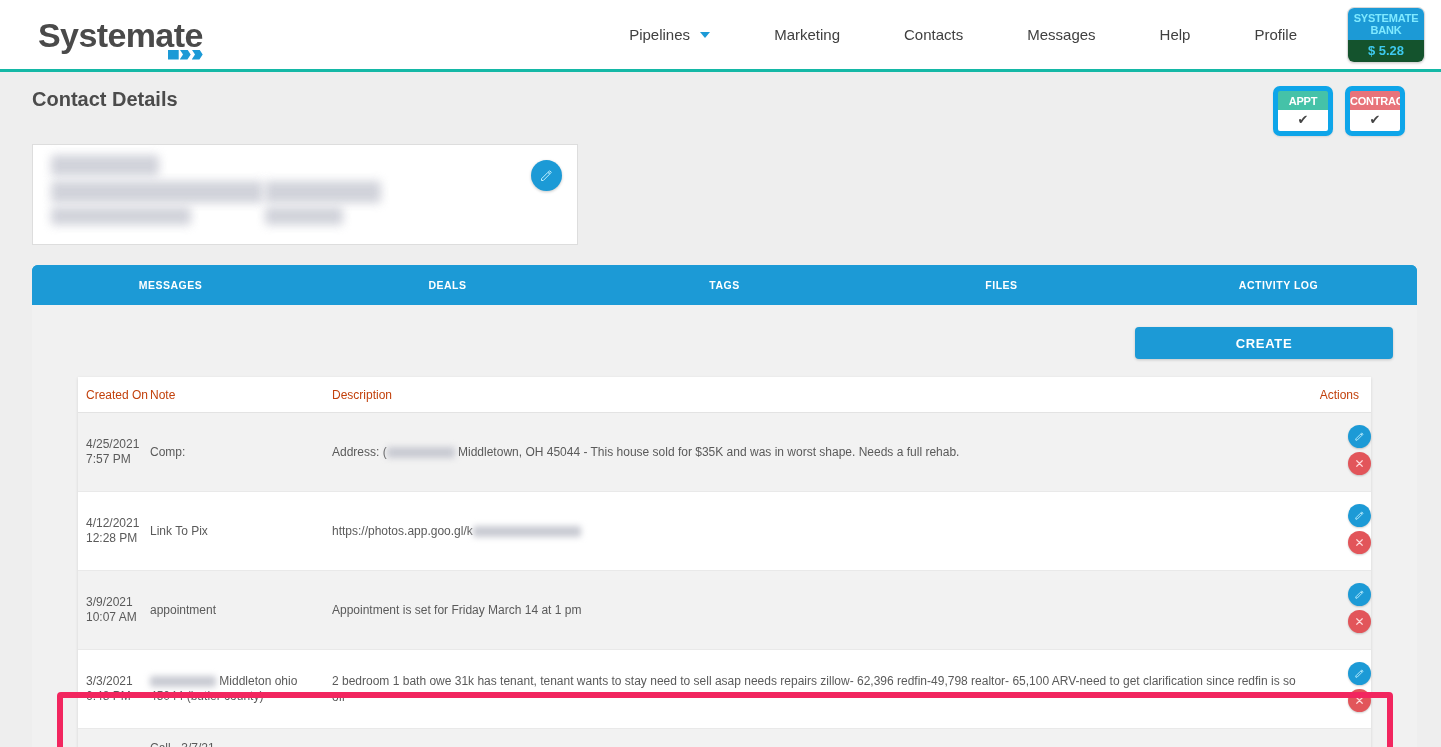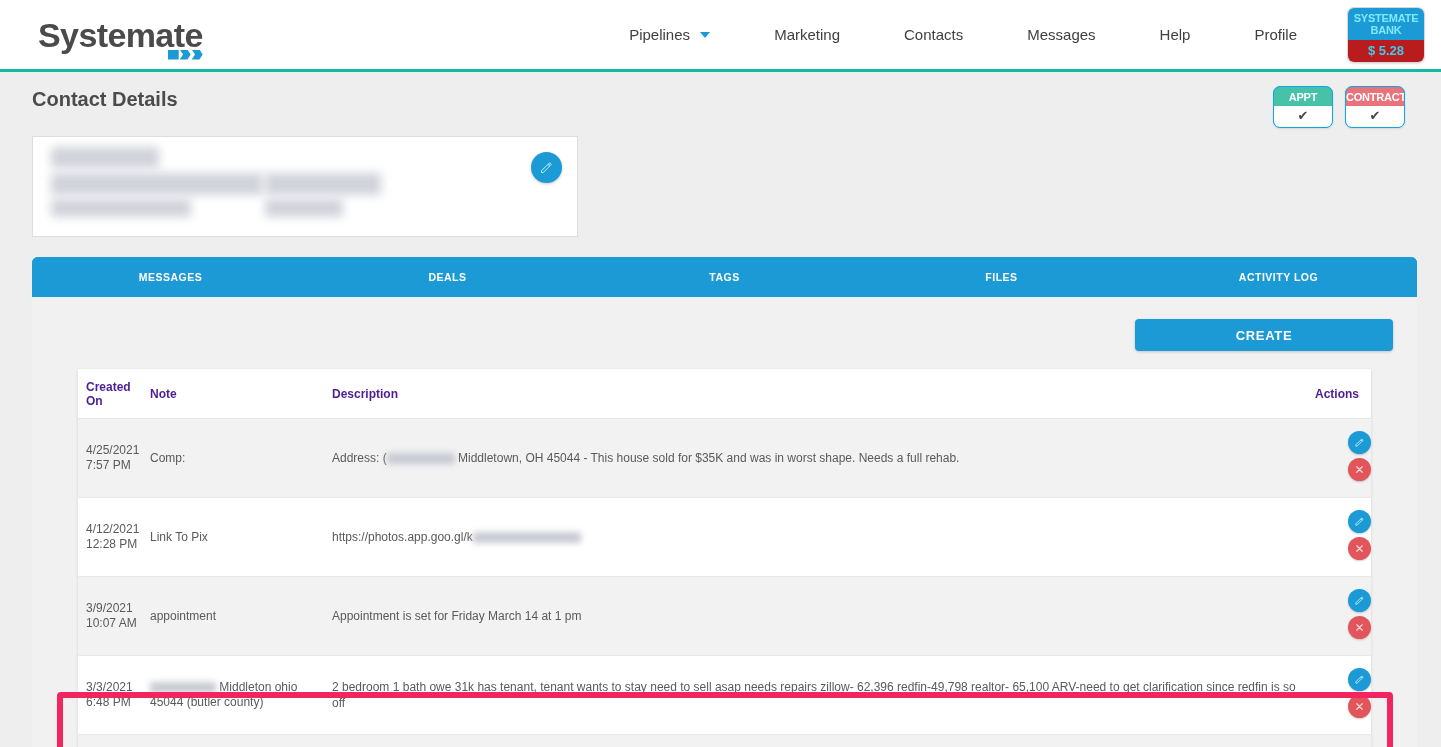--- a/index.html
+++ b/index.html
@@ -83,21 +83,21 @@
     background: #1c9ad6;
     color: #7fe9ff;
     font-size: 11px;
     font-weight: bold;
     text-align: center;
     line-height: 12px;
     padding: 4px 0 4px 0;
     letter-spacing: -0.2px;
   }
   .bankbadge .bb-bot {
-    background: #b91c1c;
+    background: #14532d;
     color: #3ec9ee;
     font-size: 13px;
     font-weight: bold;
     text-align: center;
     padding: 3px 0 4px;
   }
 
   
   .page { position: relative; padding: 0 0 0 0; }
 
@@ -116,21 +116,21 @@
     display: flex;
     gap: 12px;
     padding-right: 12px;
     margin-top: -2px;
   }
   .sbadge {
     width: 60px;
     border-radius: 7px;
     overflow: hidden;
     background: #0ea5e9;
-    border: 1px solid #0ea5e9;
+    border: 5px solid #0ea5e9;
     box-shadow: 0 1px 2px rgba(0,0,0,.10);
   }
   .sbadge .sb-top {
     font-size: 11px;
     font-weight: bold;
     color: #ffffff;
     text-align: center;
     padding: 4px 0 3px;
     letter-spacing: -0.2px;
   }
@@ -233,22 +233,22 @@
     box-shadow: 0 1px 3px rgba(0,0,0,.12);
   }
   table.notes {
     width: 100%;
     border-collapse: collapse;
     table-layout: fixed;
   }
   table.notes th {
     text-align: left;
     font-size: 12px;
-    font-weight: bold;
-    color: #4c1d95;
+    font-weight: normal;
+    color: #c2410c;
     padding: 11px 0 10px 0;
     border-bottom: 1px solid #e3e3e3;
     background: #fff;
   }
   table.notes td {
     font-size: 12px;
     color: #5a5a5a;
     vertical-align: middle;
     padding: 12px 0;
     border-bottom: 1px solid #e9e9e9;

